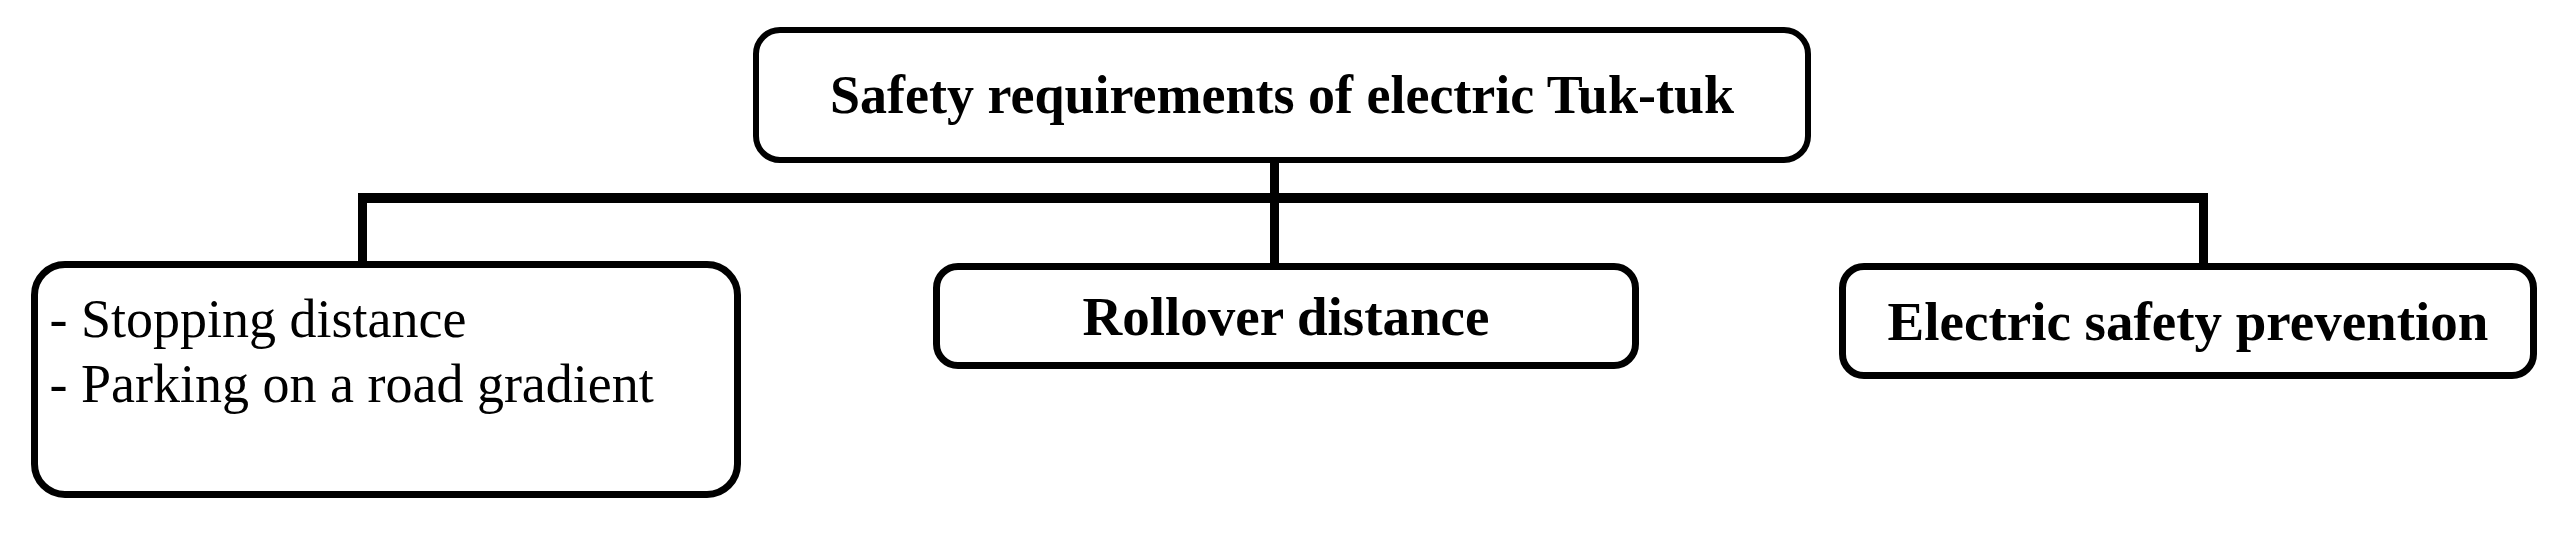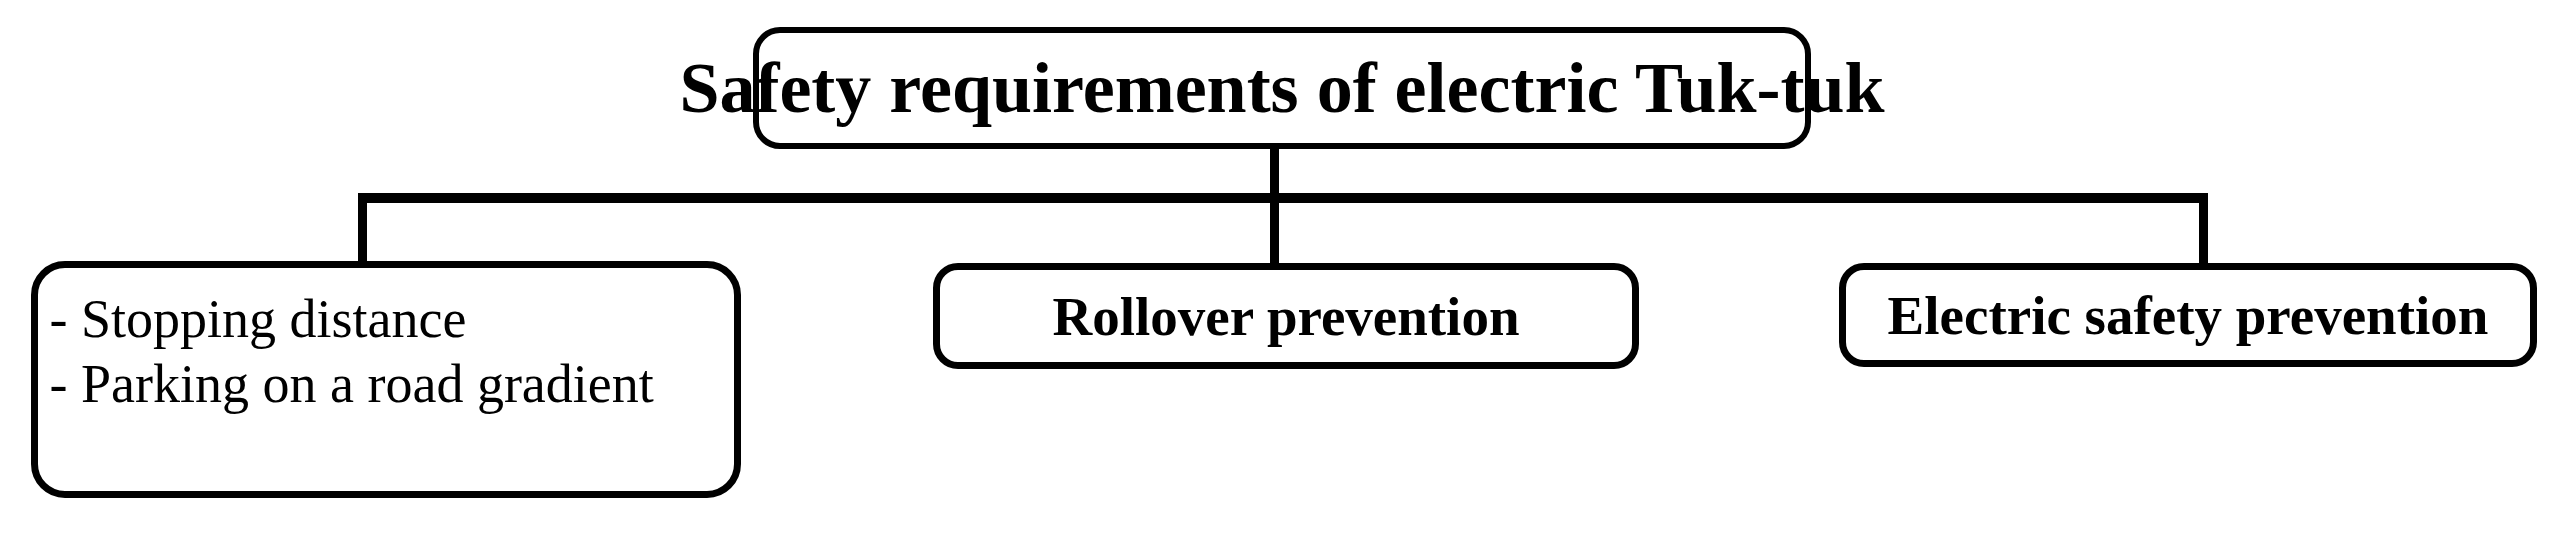--- a/index.html
+++ b/index.html
@@ -30,28 +30,28 @@
   
   .box {
     position: absolute;
     box-sizing: border-box;
     background: #ffffff;
     border: 7.7px solid #000000;
     z-index: 2;
   }
   .root-box {
     left: 753px; top: 27px;
-    width: 1058px; height: 122px;
+    width: 1058px; height: 136px;
     border-width: 6.7px;
     border-radius: 27px;
     display: flex;
     align-items: center;
     justify-content: center;
     font-weight: bold;
-    font-size: 72px;
+    font-size: 54px;
     text-align: center;
     white-space: nowrap;
   }
   .braking-box {
     left: 31px; top: 261px;
     width: 710px; height: 237px;
     border-radius: 34px;
     padding: 19px 11.5px 0 11.5px;
   }
   .child-title {
@@ -74,21 +74,21 @@
     border-radius: 25px;
     display: flex;
     align-items: center;
     justify-content: center;
     font-weight: bold;
     font-size: 55px;
     white-space: nowrap;
   }
   .electric-box {
     left: 1839px; top: 263px;
-    width: 698px; height: 104px;
+    width: 698px; height: 116px;
     border-radius: 25px;
     display: flex;
     align-items: center;
     justify-content: center;
     font-weight: bold;
     font-size: 55px;
     white-space: nowrap;
   }
 </style>
 </head>
@@ -105,21 +105,21 @@
   <div class="box root-box">
     <span>Safety requirements of electric Tuk-tuk</span>
   </div>
 
   <div class="box braking-box">
     <div class="child-item">- Stopping distance</div>
     <div class="child-item">- Parking on a road gradient</div>
   </div>
 
   <div class="box rollover-box">
-    <span>Rollover prevention</span>
+    <span>Rollover distance</span>
   </div>
 
   <div class="box electric-box">
     <span>Electric safety prevention</span>
   </div>
 
 </div>
 
 
 </body></html>

